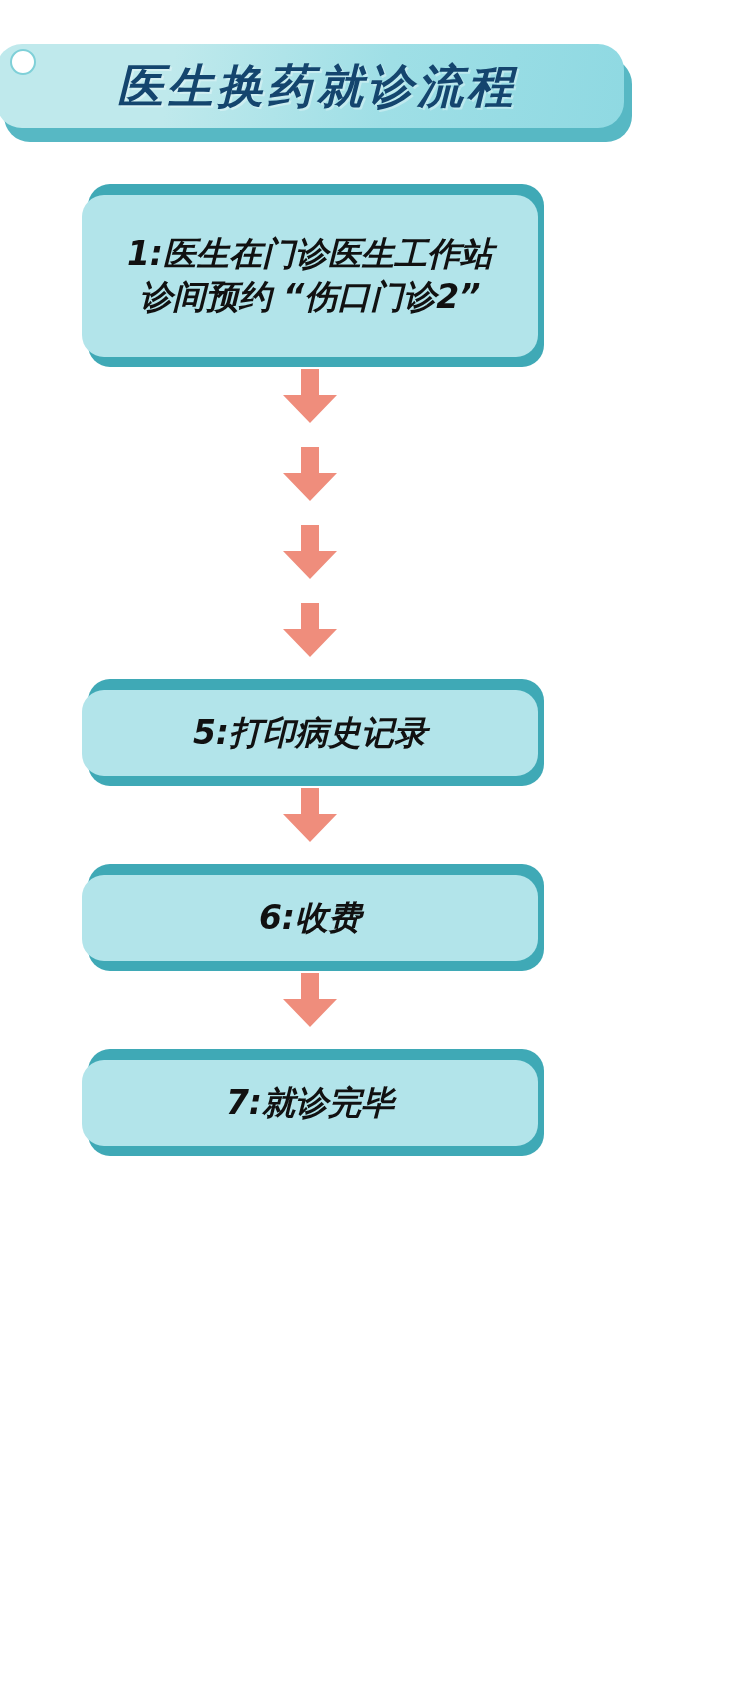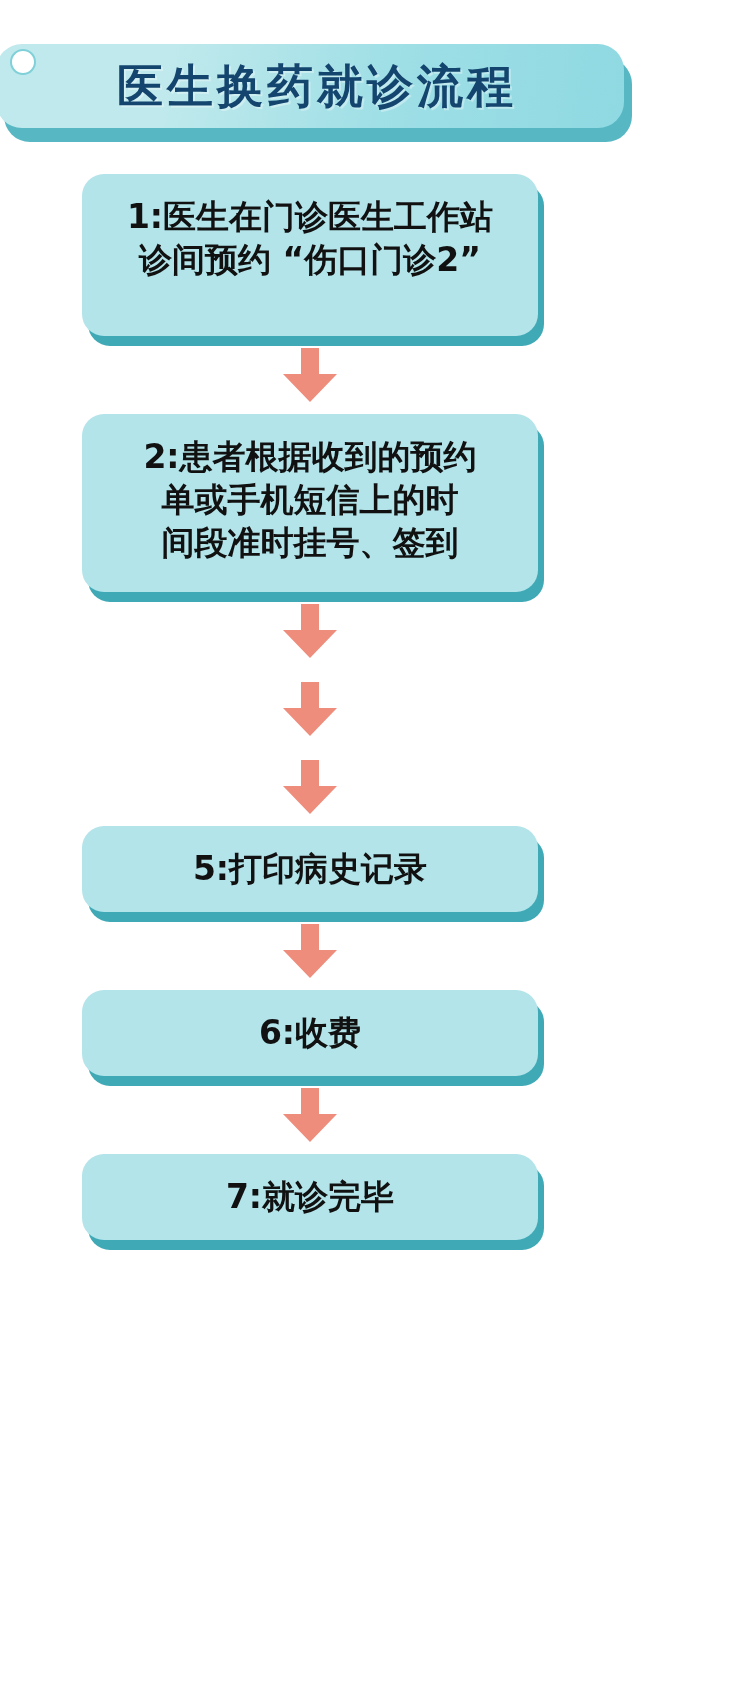--- a/index.html
+++ b/index.html
@@ -17,20 +17,21 @@
 
   .page {
     width: 620px;
     height: 1702px;
     position: relative;
     background: #ffffff;
     box-sizing: border-box;
     display: flex;
     flex-direction: column;
     align-items: center;
+    font-style: italic;
   }
 
   
   .banner-wrap {
     position: relative;
     width: 636px;
     margin-top: 44px;
     margin-left: 8px;
   }
   .banner-shadow {
@@ -98,22 +99,24 @@
   }
   .box {
     position: relative;
     width: 456px;
     background: #b2e4ea;
     border-radius: 22px;
     box-sizing: border-box;
     display: flex;
     flex-direction: column;
     align-items: center;
+    justify-content: center;
     text-align: center;
     padding: 22px 12px;
+    margin-top: 21px;
   }
   .box-main {
     font-size: 33px;
     font-weight: bold;
     color: #111111;
     line-height: 1.30;
     letter-spacing: 0px;
     font-family: "DejaVu Sans", "Liberation Sans", sans-serif;
     white-space: pre-line;
   }
@@ -162,28 +165,20 @@
 诊间预约 “伤口门诊2”</div>
       </div>
     </div>
 
     <div class="arrow">
       <svg width="70" height="54" viewBox="0 0 70 54">
           <polygon points="26,0 44,0 44,26 62,26 35,54 8,26 26,26" fill="#ef8d7c"></polygon>
         </svg>
     </div>
 
-    <div class="node h-step2">
-      <div class="node-shadow"></div>
-      <div class="box">
-        <div class="box-main">2:患者根据收到的预约
-单或手机短信上的时
-间段准时挂号、签到</div>
-      </div>
-    </div>
 
     <div class="arrow">
       <svg width="70" height="54" viewBox="0 0 70 54">
           <polygon points="26,0 44,0 44,26 62,26 35,54 8,26 26,26" fill="#ef8d7c"></polygon>
         </svg>
     </div>
 
 
     <div class="arrow">
       <svg width="70" height="54" viewBox="0 0 70 54">

